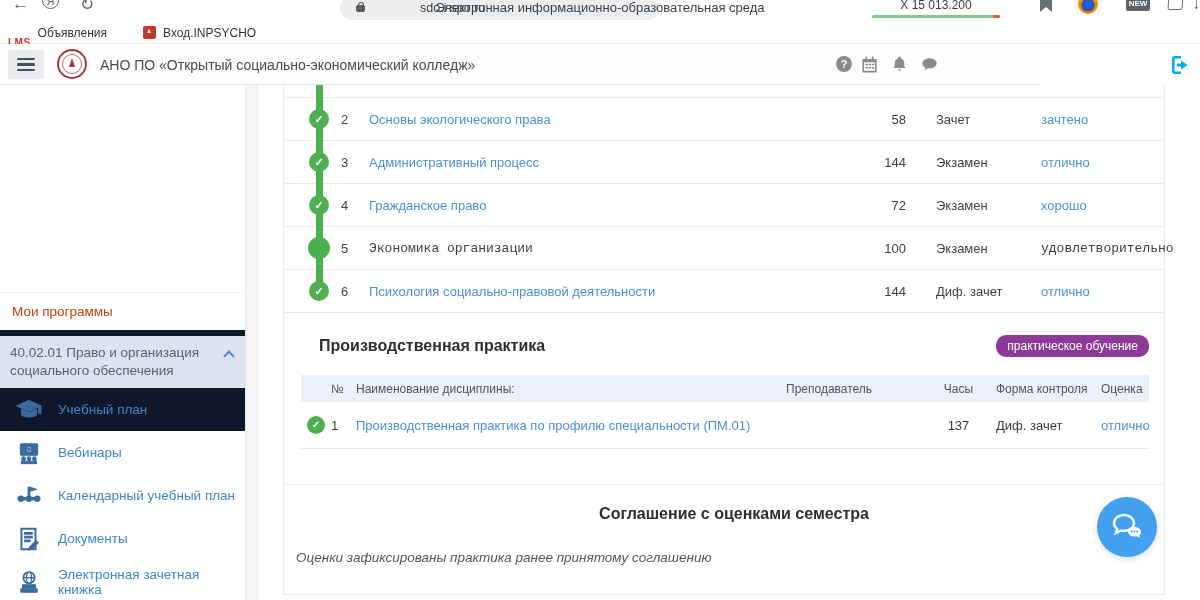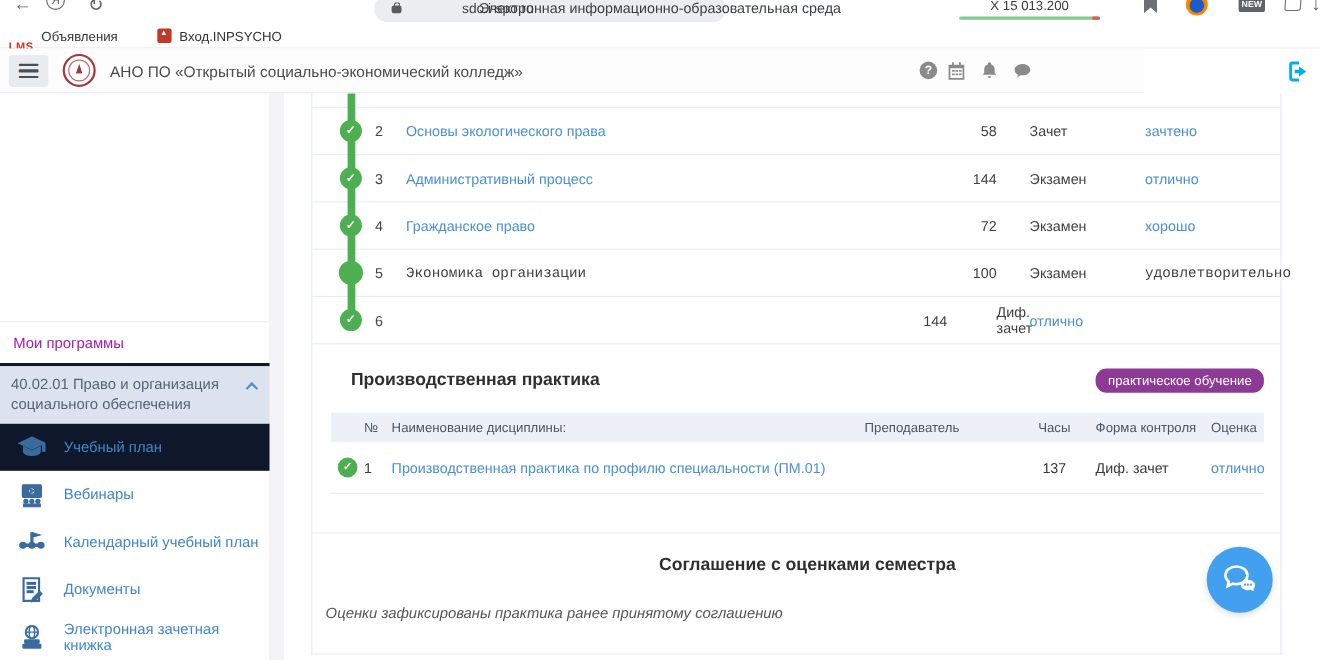--- a/index.html
+++ b/index.html
@@ -48,21 +48,21 @@
   .org-logo:before{content:""; position:absolute; inset:3px; border:1px solid #b96a6a; border-radius:50%;}
   .org-logo:after{content:""; position:absolute; left:10px; top:7px; width:6px; height:9px; background:#a03a3a; clip-path:polygon(50% 0,100% 100%,0 100%);}
   .org-title{position:absolute; left:100px; top:13px; font-size:14px; color:#4a4a4a;}
   .hicon{position:absolute; top:11px; width:19px; height:19px; fill:#8a8a8a; cursor:pointer;}
   .help-circle{position:absolute; left:836px; top:12px; width:16px; height:16px; border-radius:50%; background:#8a8a8a; color:#fff; font-size:11px; font-weight:bold; text-align:center; line-height:16px; cursor:pointer;}
   .logout-icon{position:absolute; left:1168px; top:9px; width:24px; height:24px; fill:var(--logout-blue); cursor:pointer;}
 
   
   .sidebar{position:absolute; left:0; top:85px; width:246px; height:515px; background:#fff; border-right:1px solid #e6e6e6; font-size:13.5px;}
   .side-spacer{height:208px; border-bottom:1px solid #eceff2;}
-  .side-section-title{padding:11px 12px; color:#a21caf; border-bottom:3px solid #0f172a;}
+  .side-section-title{padding:11px 12px; color:#c2410c; border-bottom:6px solid #0f172a;}
   .program-block{background:#dce3ee; padding:8px 26px 8px 10px; color:#566377; line-height:1.35; position:relative; cursor:pointer;}
   .chevron-up{position:absolute; right:12px; top:16px; width:8px; height:8px; border-left:2px solid #4a90d2; border-top:2px solid #4a90d2; transform:rotate(45deg);}
   .side-item{height:43px; display:flex; align-items:center; cursor:pointer; color:#4186c6;}
   .side-item.selected{background:#0f172a;}
   .side-item .sicon{width:26px; height:26px; margin-left:16px; flex:0 0 26px; fill:#3a6b9e; stroke:#3a6b9e;}
   .side-item .slabel{margin-left:16px;}
 
   .scroll-strip{position:absolute; left:246px; top:85px; width:12px; height:515px; background:#f4f4f6; border-right:1px solid #ececec;}
 
   
@@ -267,20 +267,21 @@
           <div class="cell"></div>
           <div class="cell form">Экзамен</div>
           <div class="cell"><span class="plain-text">удовлетворительно</span></div>
         </div>
 
         <div class="crow">
           <div class="cell marker">
               <span class="check-circle">✓</span>
             </div>
           <div class="cell num">6</div>
+          <div class="cell name"><a class="blue-link">Психология социально-правовой деятельности</a></div>
           <div class="cell hours">144</div>
           <div class="cell"></div>
           <div class="cell form">Диф. зачет</div>
           <div class="cell"><a class="blue-link">отлично</a></div>
         </div>
       </div>
 
       <div class="section-head">
         <span class="section-title">Производственная практика</span>
         <span class="purple-badge">практическое обучение</span>

